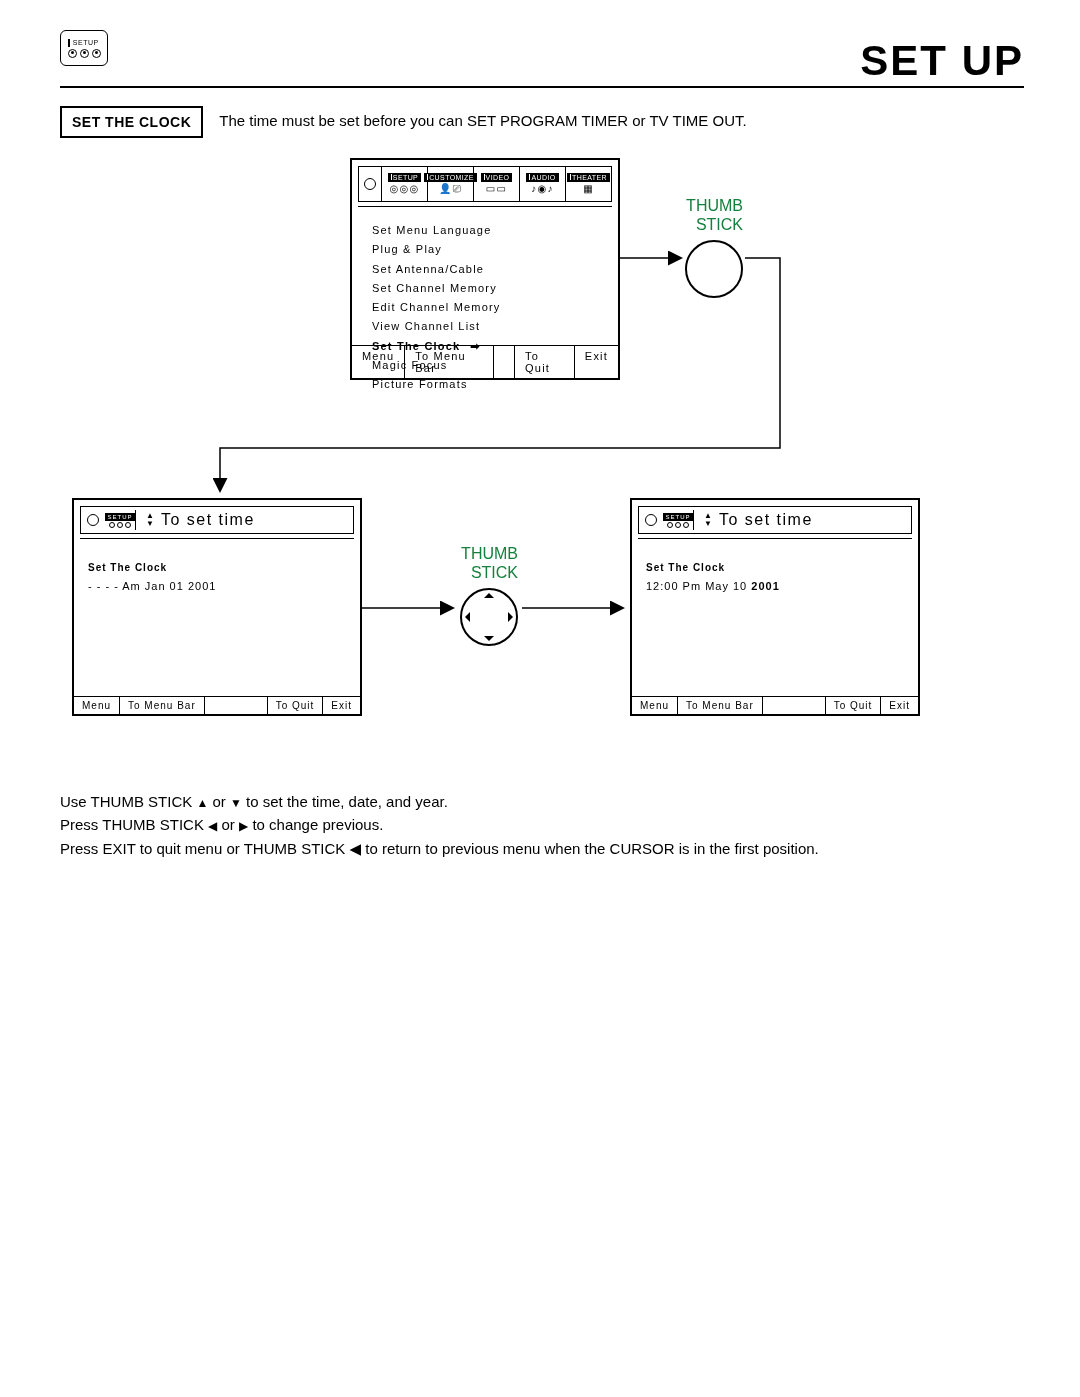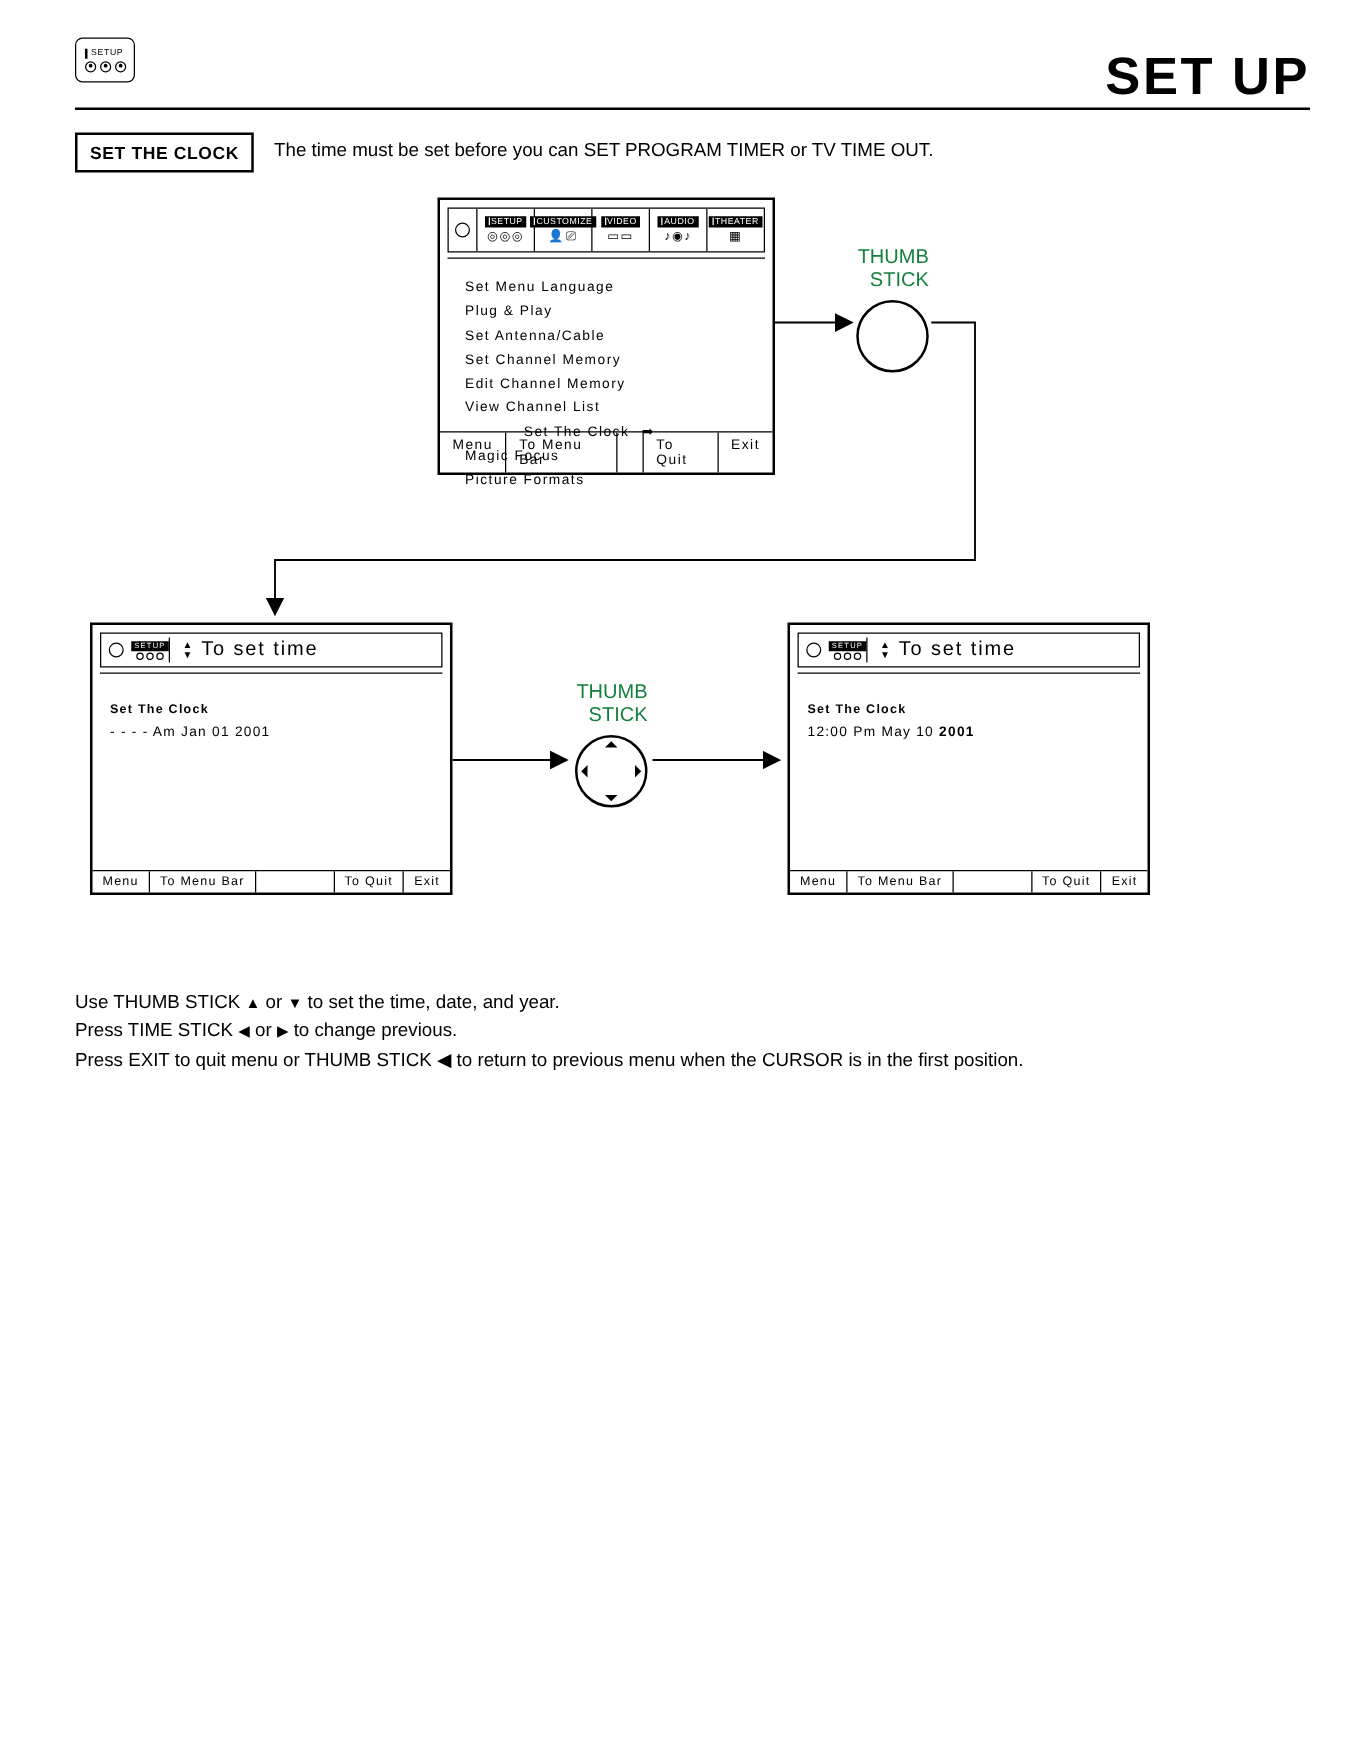--- a/index.html
+++ b/index.html
@@ -1,19 +1,19 @@
 <!DOCTYPE html>
 <html><head>
 <meta charset="utf-8">
 <style>
   html,body{margin:0;padding:0;background:#fff;}
   .page{
     width:1080px;height:1343px;
     box-sizing:border-box;
-    padding:30px 32px 0 60px;
+    padding:30px 56px 0 60px;
     font-family:Arial,Helvetica,sans-serif;
     color:#000;
     position:relative;
   }
 
   
   .setup-chip{
     width:46px;height:34px;
     border:1.5px solid #000;border-radius:6px;
     display:flex;flex-direction:column;
@@ -79,21 +79,21 @@
   }
   .menu-bar .slot .lbl .bar{width:1px;height:6px;background:#fff;}
   .menu-bar .slot .glyph{height:14px;display:flex;align-items:center;justify-content:center;font-size:10px;gap:2px;}
 
   
   .thin-rule{border-top:1px solid #000;margin:4px 6px 0 6px;}
 
   
   .osd-body{padding:14px 10px 6px 20px;line-height:1.75;}
   .osd-body .row{white-space:nowrap;}
-  .osd-body .row.sel{font-weight:400;margin-left:47px;}
+  .osd-body .row.sel{font-weight:700;}
   .arrow-right{display:inline-block;margin-left:10px;}
 
   
   .osd-foot{
     position:absolute;left:0;right:0;bottom:0;
     border-top:1.5px solid #000;display:flex;font-size:11px;
   }
   .osd-foot span{padding:4px 10px;border-right:1.5px solid #000;}
   .osd-foot span:last-child{border-right:0;}
   .osd-foot .spacer{flex:1;border-right:1.5px solid #000;}
@@ -339,18 +339,18 @@
       <line x1="462" y1="450" x2="562" y2="450" stroke="#000" stroke-width="1.5" marker-end="url(#ah)"></line>
     </svg>
 
   </div>
 
   <div class="instr">
     <div>
       <span>Use THUMB STICK </span><span class="tri">▲</span><span> or </span><span class="tri">▼</span><span> to set the time, date, and year.</span>
     </div>
     <div>
-      <span>Press TIME STICK </span><span class="tri">◀</span><span> or </span><span class="tri">▶</span><span> to change previous.</span>
+      <span>Press THUMB STICK </span><span class="tri">◀</span><span> or </span><span class="tri">▶</span><span> to change previous.</span>
     </div>
     <div>Press EXIT to quit menu or THUMB STICK ◀ to return to previous menu when the CURSOR is in the first position.</div>
   </div>
 
 </div>
 
 </body></html>

